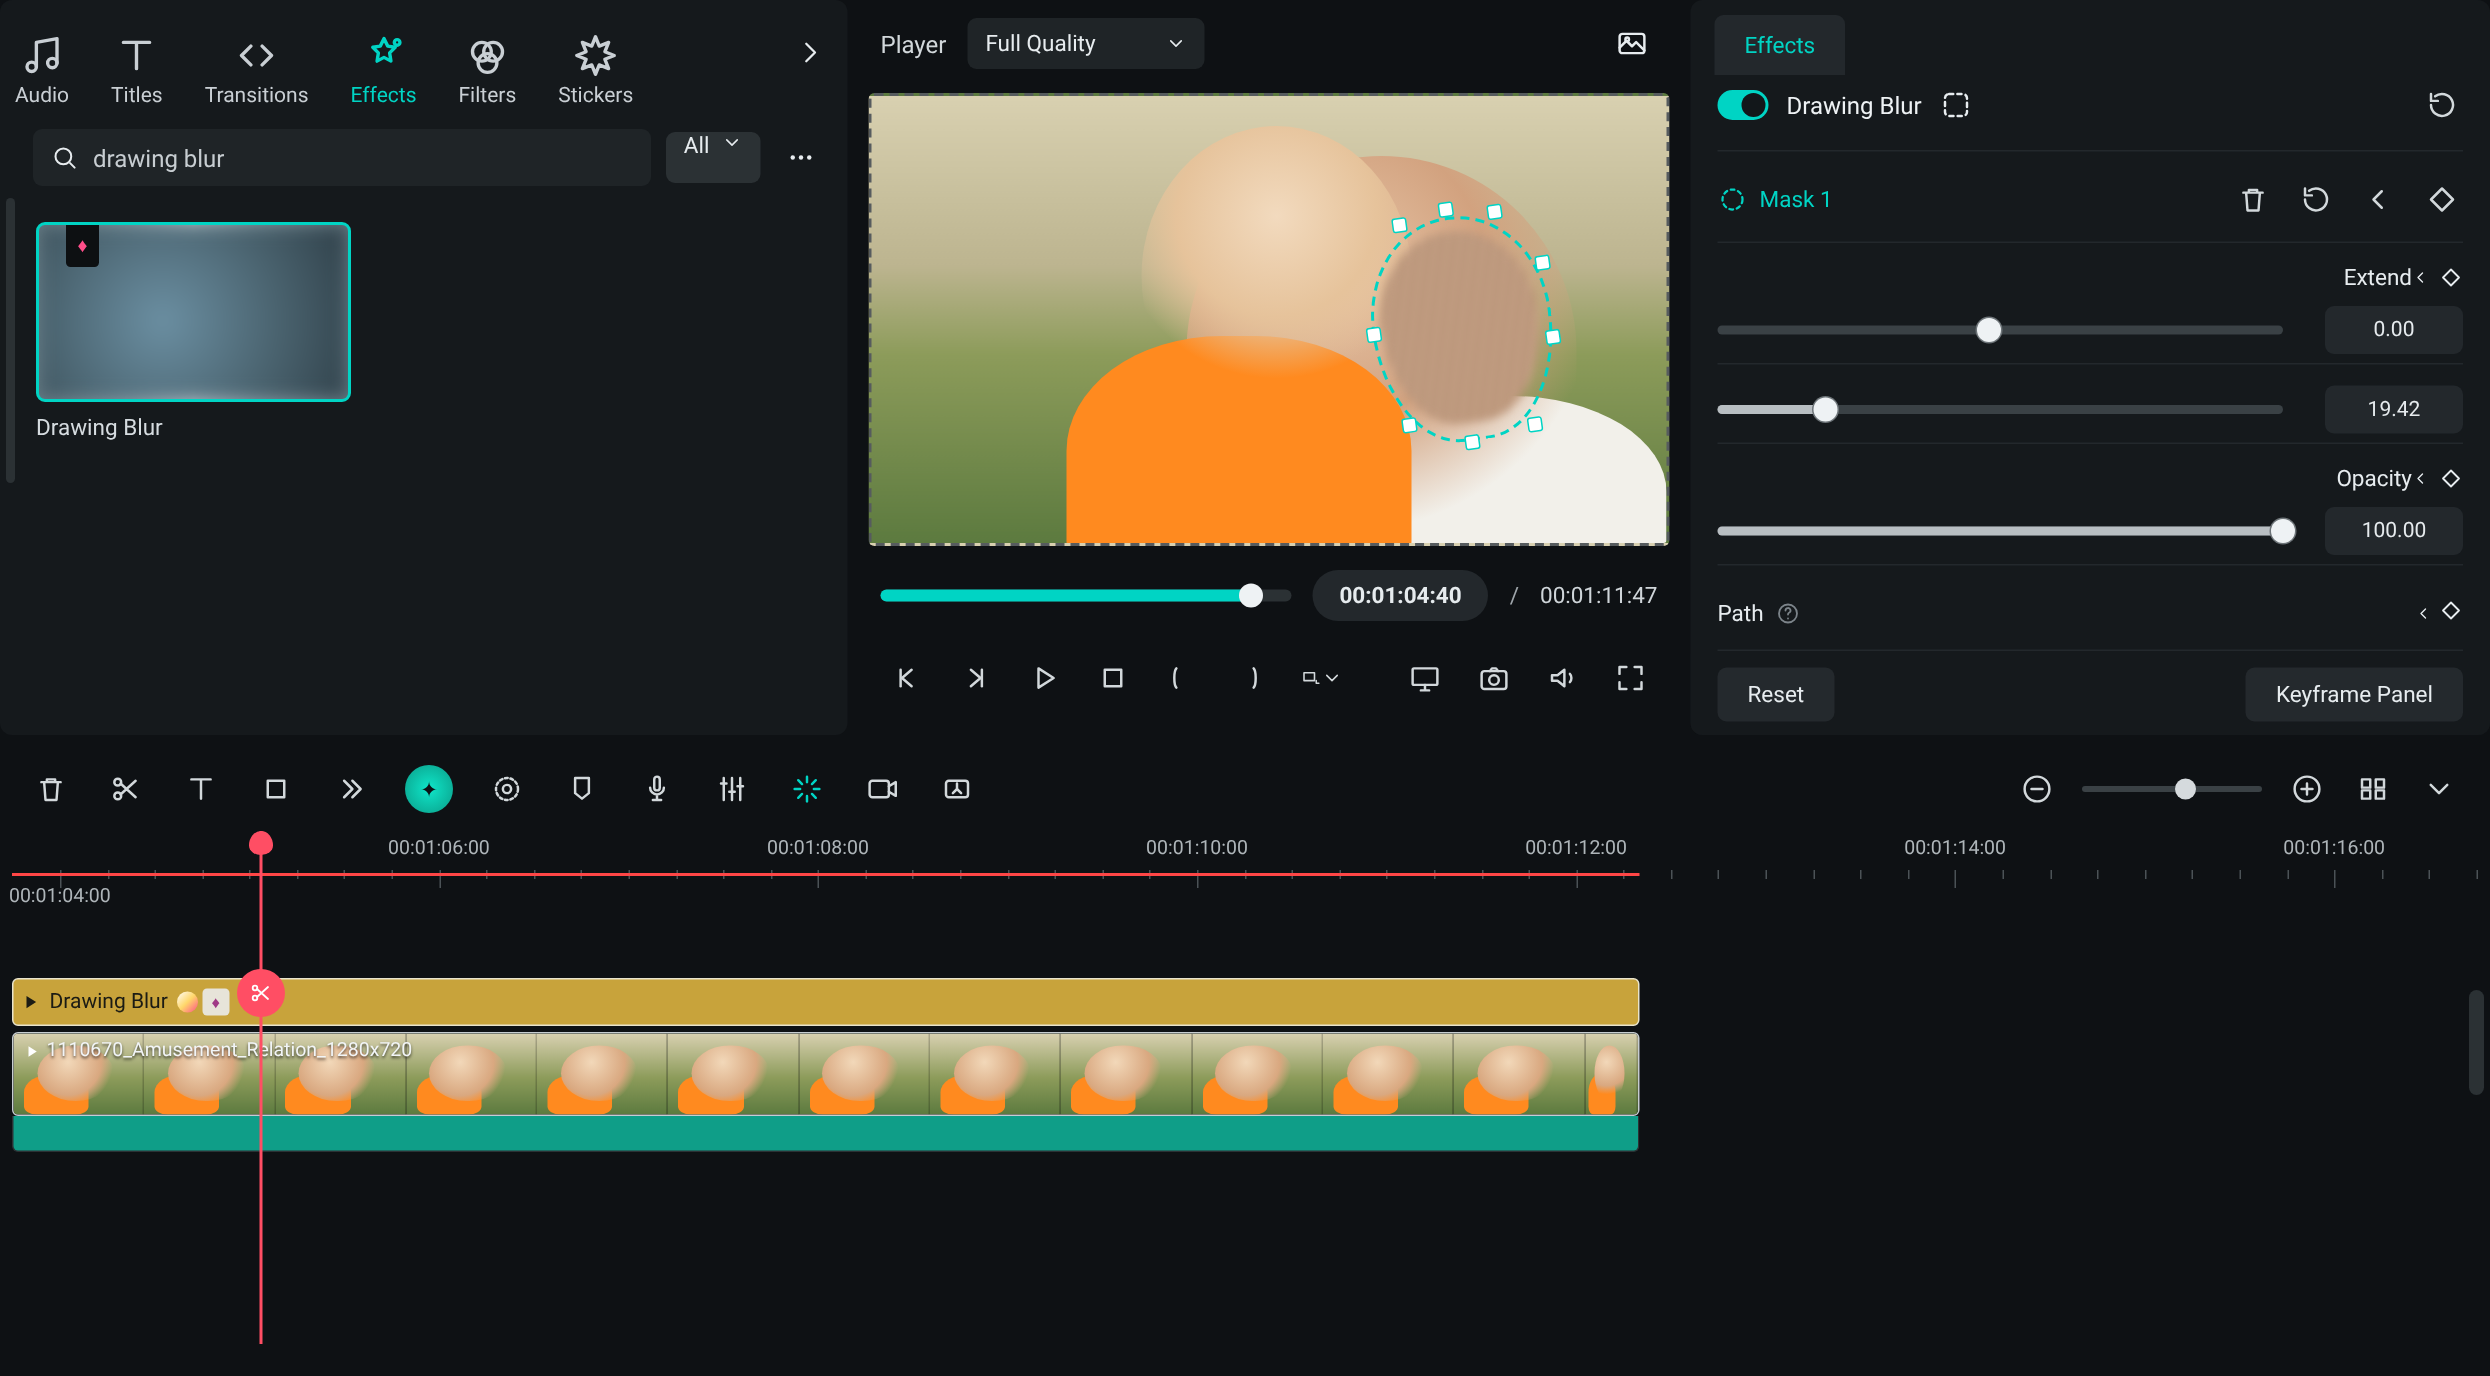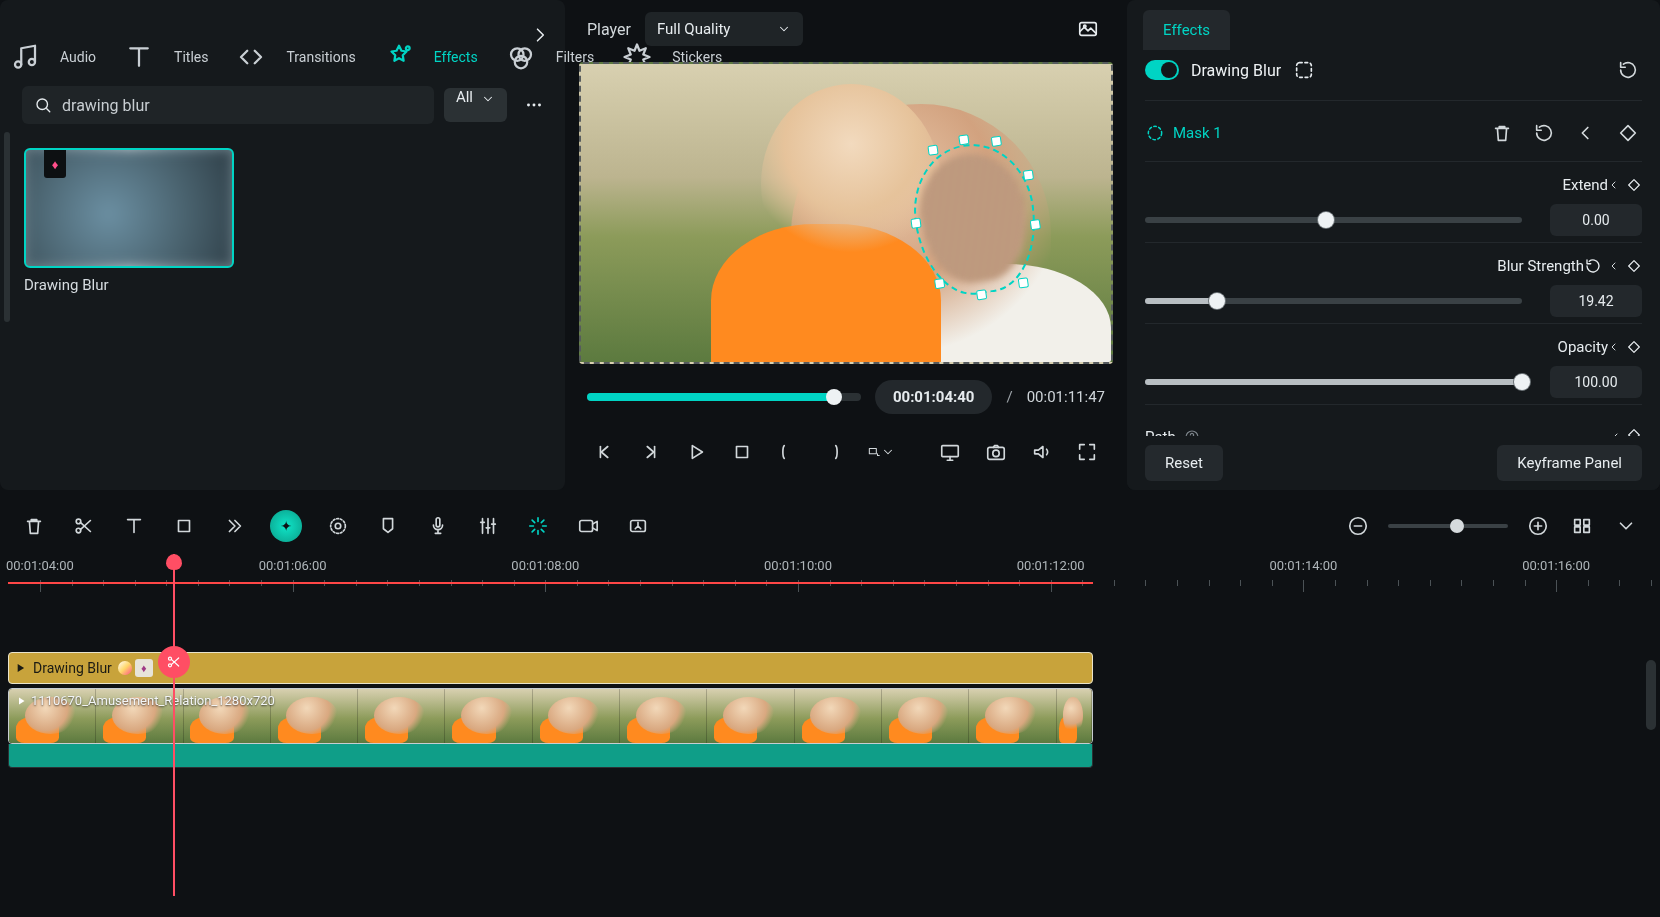--- a/index.html
+++ b/index.html
@@ -1,27 +1,27 @@
 <!DOCTYPE html>
 <html><head>
 <meta charset="utf-8">
 <style>
 * { box-sizing: border-box; margin:0; padding:0; font-family: -apple-system, BlinkMacSystemFont, "Segoe UI", Roboto, Arial, sans-serif; }
 body { background:#0e1114; color:#e7ecef; width:1660px; height:917px; overflow:hidden; position:relative; }
 .top-row { display:flex; height:490px; gap:14px; }
 .left-pane { width:565px; background:#15191c; position:relative; display:flex; flex-direction:column; border-radius:8px; }
 .tabs { display:flex; gap:28px; padding:10px 10px 0 10px; align-items:flex-end; height:72px; position:relative; }
-.tab-item { display:flex; flex-direction:row; align-items:center; gap:20px; cursor:pointer; color:#c9cfd4; font-size:14px; }
+.tab-item { display:flex; flex-direction:column; align-items:center; gap:4px; cursor:pointer; color:#c9cfd4; font-size:14px; }
 .tab-item.active { color:#00d4c4; }
 .tab-item svg { width:30px; height:30px; }
 .tab-nav-arrow { position:absolute; right:8px; top:18px; width:34px; height:34px; display:flex; align-items:center; justify-content:center; cursor:pointer; }
 .search-row { display:flex; align-items:center; gap:10px; padding:14px 14px 14px 22px; }
 .search-box { flex:1; background:#1f2427; border-radius:6px; height:38px; display:flex; align-items:center; padding:0 12px; gap:10px; }
 .search-input { flex:1; background:transparent; border:none; color:#c7cdd1; font-size:16px; outline:none; }
-.filter-pill { background:#2b3134; border-radius:6px; height:34px; padding:16px 12px; display:flex; align-items:flex-end; gap:8px; cursor:pointer; font-size:15px; }
+.filter-pill { background:#2b3134; border-radius:6px; height:34px; padding:0 12px; display:flex; align-items:flex-start; gap:8px; cursor:pointer; font-size:15px; }
 .more-btn { width:34px; height:34px; display:flex; align-items:center; justify-content:center; cursor:pointer; border-radius:6px; }
 .results { display:flex; flex-wrap:wrap; gap:16px; padding:10px 24px; }
 .thumb { width:210px; display:flex; flex-direction:column; gap:8px; }
 .thumb-img { width:210px; height:120px; border:2px solid #00d4c4; border-radius:6px; background:linear-gradient(90deg,#6b7f88 0%,#8ea2aa 30%,#b9c6cc 50%,#8ea2aa 70%,#6b7f88 100%); position:relative; overflow:hidden; }
 .thumb-img::before { content:""; position:absolute; inset:0; filter:blur(6px); background:radial-gradient(circle at 40% 55%, #6b8fa2 0%, #4a636f 55%, #2f3f48 100%); }
 .thumb-badge { position:absolute; top:0; left:18px; width:22px; height:28px; background:#0d1012; border-radius:0 0 3px 3px; display:flex; align-items:center; justify-content:center; }
 .thumb-badge span{ color:#ff4e8a; font-size:13px; }
 .thumb-label { font-size:15px; color:#d6dce0; }
 .left-scrollbar { position:absolute; left:4px; top:132px; width:6px; height:190px; background:#2b3134; border-radius:3px; }
 .mid-pane { width:534px; display:flex; flex-direction:column; gap:10px; padding-top:6px; }
@@ -374,34 +374,20 @@
         </div>
         <div class="slider-row">
           <div class="slider">
             <div class="thumb" style="left:calc(48% - 8px)"></div>
           </div>
           <div class="value-box">0.00</div>
         </div>
       </div>
 
       <div class="param-block">
-        <div class="param-head">
-          <span>Blur Strength</span>
-          <span class="kf">
-            <svg viewBox="0 0 24 24" width="18">
-                <path d="M4 12a8 8 0 1 0 3-6.3M4 4v5h5"></path>
-              </svg>
-            <svg viewBox="0 0 24 24" width="12">
-                <path d="M14 6l-6 6 6 6"></path>
-              </svg>
-            <svg viewBox="0 0 24 24" width="16">
-                <path d="M12 4l8 8-8 8-8-8z"></path>
-              </svg>
-          </span>
-        </div>
         <div class="slider-row">
           <div class="slider">
             <div class="fill" style="width:19%"></div>
             <div class="thumb" style="left:calc(19% - 8px)"></div>
           </div>
           <div class="value-box">19.42</div>
         </div>
       </div>
 
       <div class="param-block">
@@ -554,21 +540,21 @@
       <div class="icon-btn">
           <svg viewBox="0 0 24 24" width="14">
             <path d="M6 9l6 6 6-6"></path>
           </svg>
         </div>
     </div>
   </div>
 
   <div class="ruler">
     <div class="ruler-scale" id="ruler-scale">
-        <span class="ruler-time" style="left: 2%;">00:01:04:00</span>
+        <span class="ruler-time" style="left: 2%; margin-top: 32px;">00:01:04:00</span>
         <div style="position: absolute; top: 22px; width: 1px; height: 12px; background: rgb(75, 82, 86); left: 2%;"></div>
         <div style="position: absolute; top: 22px; width: 1px; height: 6px; background: rgb(75, 82, 86); left: 3.97917%;"></div>
         <div style="position: absolute; top: 22px; width: 1px; height: 6px; background: rgb(75, 82, 86); left: 5.95833%;"></div>
         <div style="position: absolute; top: 22px; width: 1px; height: 6px; background: rgb(75, 82, 86); left: 7.9375%;"></div>
         <div style="position: absolute; top: 22px; width: 1px; height: 6px; background: rgb(75, 82, 86); left: 9.91667%;"></div>
         <div style="position: absolute; top: 22px; width: 1px; height: 6px; background: rgb(75, 82, 86); left: 11.8958%;"></div>
         <div style="position: absolute; top: 22px; width: 1px; height: 6px; background: rgb(75, 82, 86); left: 13.875%;"></div>
         <div style="position: absolute; top: 22px; width: 1px; height: 6px; background: rgb(75, 82, 86); left: 15.8542%;"></div>
         <span class="ruler-time" style="left: 17.8333%;">00:01:06:00</span>
         <div style="position: absolute; top: 22px; width: 1px; height: 12px; background: rgb(75, 82, 86); left: 17.8333%;"></div>

